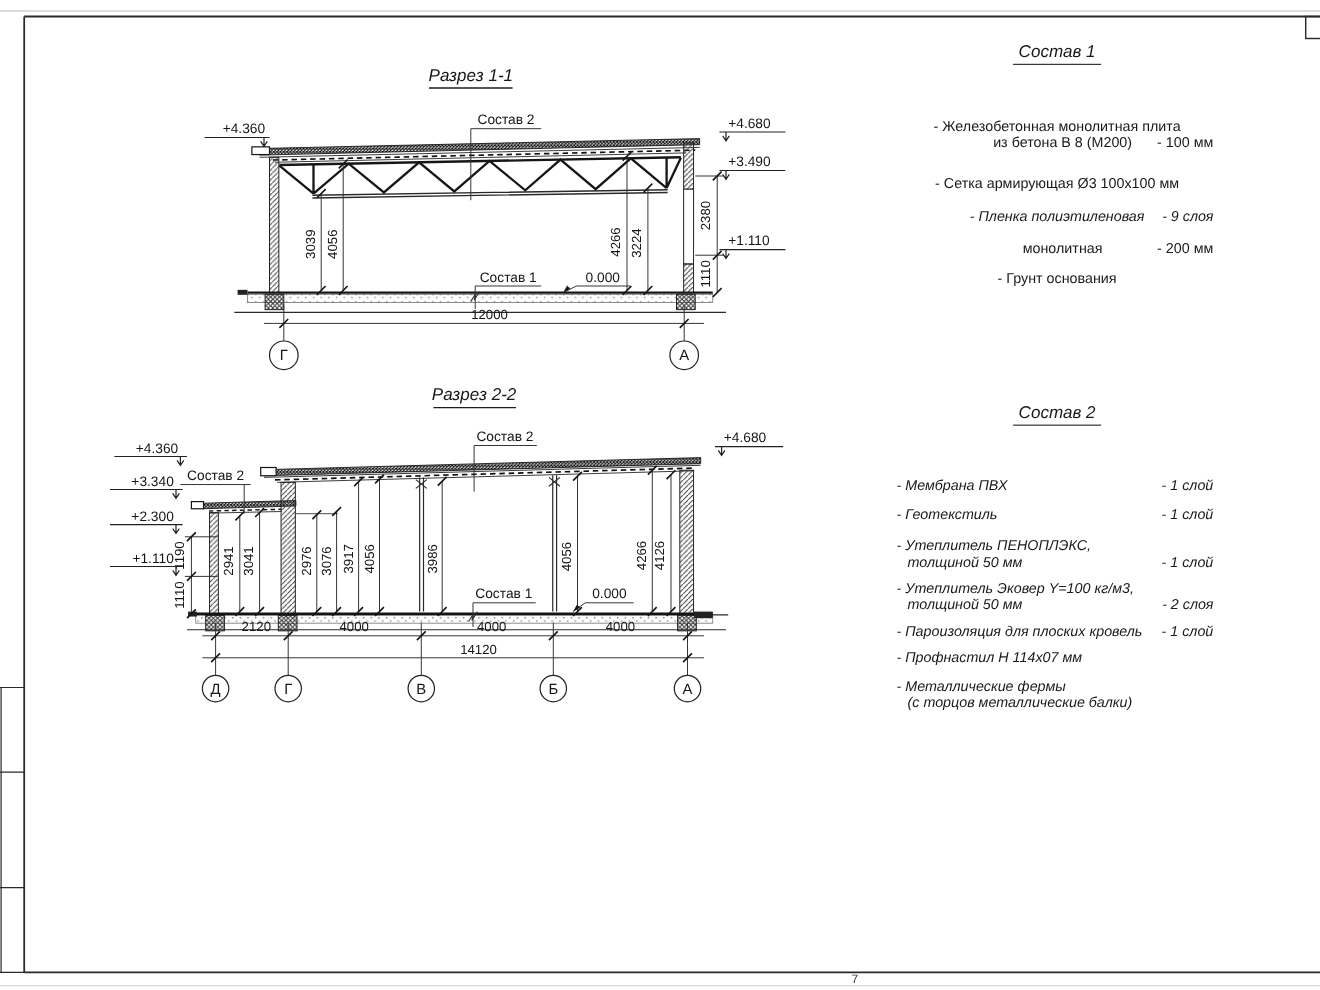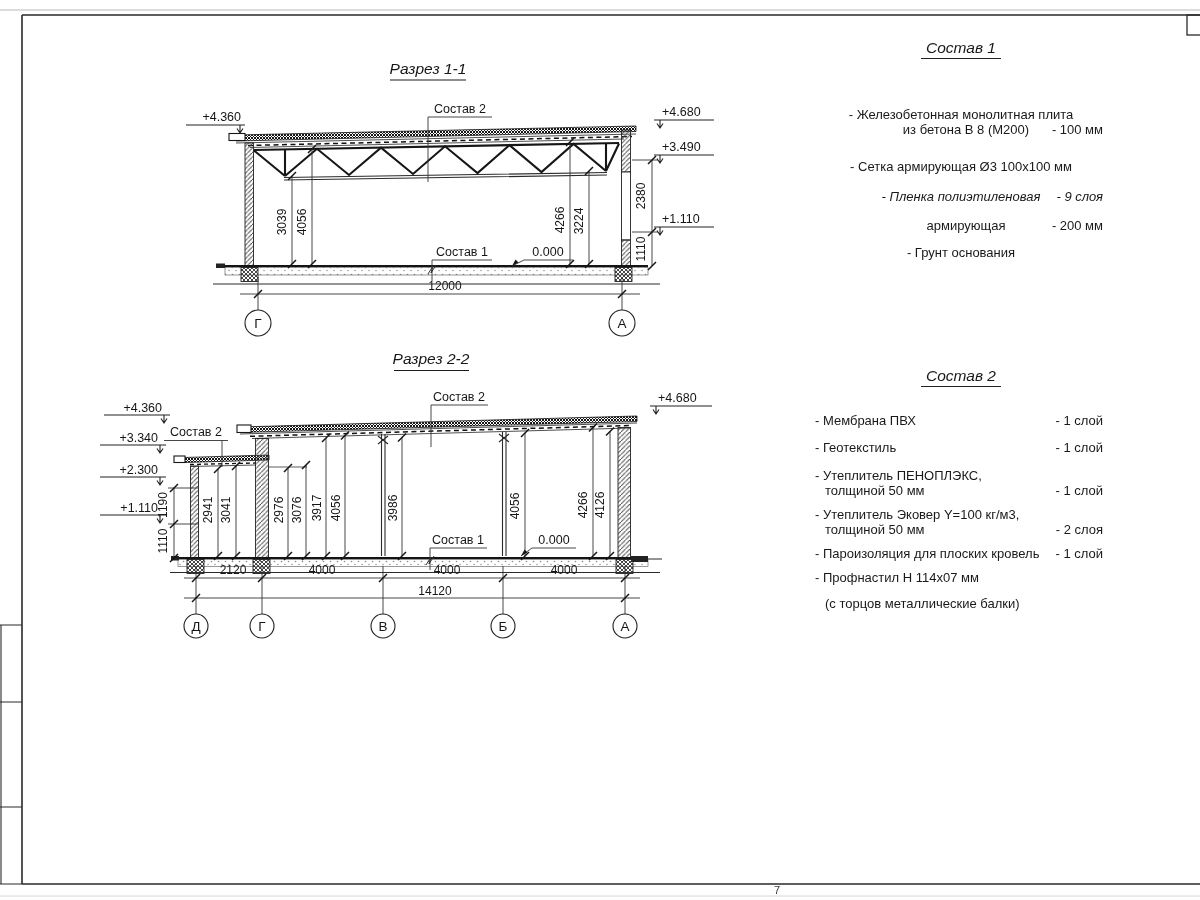--- a/index.html
+++ b/index.html
@@ -197,34 +197,34 @@
     </div>
     <div class="item" style="margin-bottom:15px;">
       <div class="nl">- Сетка армирующая Ø3 100х100 мм</div>
       <span class="val"></span>
     </div>
     <div class="item" style="margin-bottom:13px;font-style:italic;">
       <div class="nl">- Пленка полиэтиленовая</div>
       <span class="val">-  9 слоя</span>
     </div>
     <div class="item" style="margin-bottom:12px;">
-      <div class="nl ind">армирующая</div>
+      <div class="nl ind">монолитная</div>
       <span class="val">- 200 мм</span>
     </div>
     <div class="item">
       <div class="nl">- Грунт основания</div>
     </div>
   </div>
 </div>
 
 <div class="comp" style="left:815px;top:368px;">
   <div class="ctw">
     <span class="ct">Состав 2</span>
   </div>
-  <div class="citems" style="margin-top:26px;">
+  <div class="citems" style="margin-top:46px;font-style:italic;">
     <div class="item" style="margin-bottom:12px;">
       <div class="nl">- Мембрана ПВХ</div>
       <span class="val">- 1 слой</span>
     </div>
     <div class="item" style="margin-bottom:12px;">
       <div class="nl">- Геотекстиль</div>
       <span class="val">- 1 слой</span>
     </div>
     <div class="item" style="margin-bottom:8px;">
       <div class="nl">- Утеплитель ПЕНОПЛЭКС,</div>
@@ -237,17 +237,18 @@
       <span class="val">- 2 слоя</span>
     </div>
     <div class="item" style="margin-bottom:9px;">
       <div class="nl">- Пароизоляция для плоских кровель</div>
       <span class="val">- 1 слой</span>
     </div>
     <div class="item" style="margin-bottom:10px;">
       <div class="nl">- Профнастил Н 114х07 мм</div>
     </div>
     <div class="item">
+      <div class="nl">- Металлические фермы</div>
       <div class="nl ind">(с торцов металлические балки)</div>
     </div>
   </div>
 </div>
 </div>
 
 </body></html>

